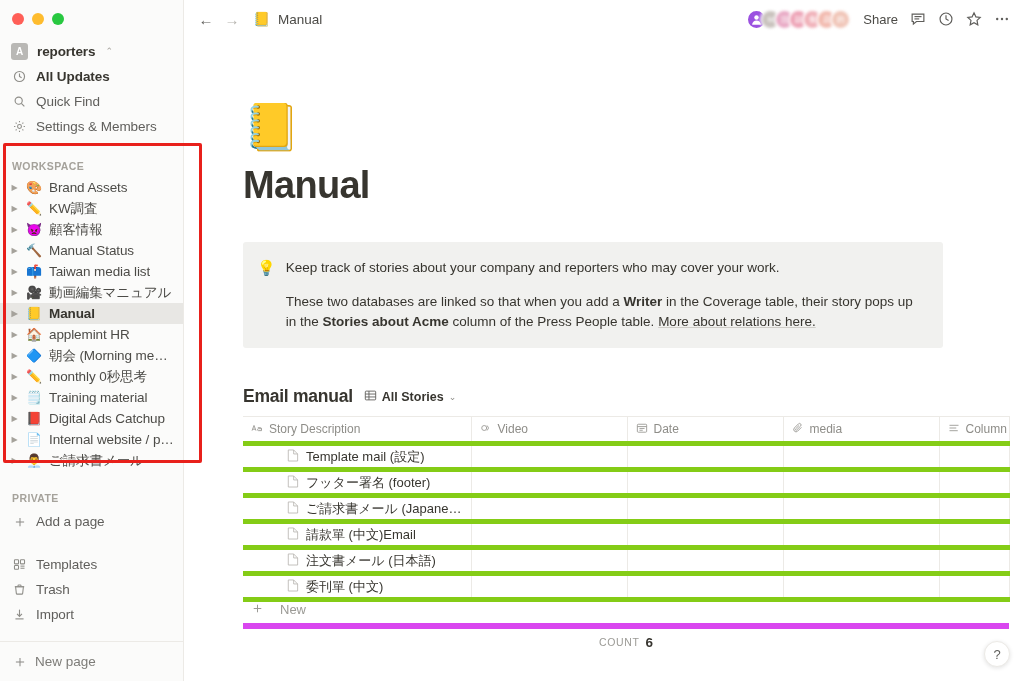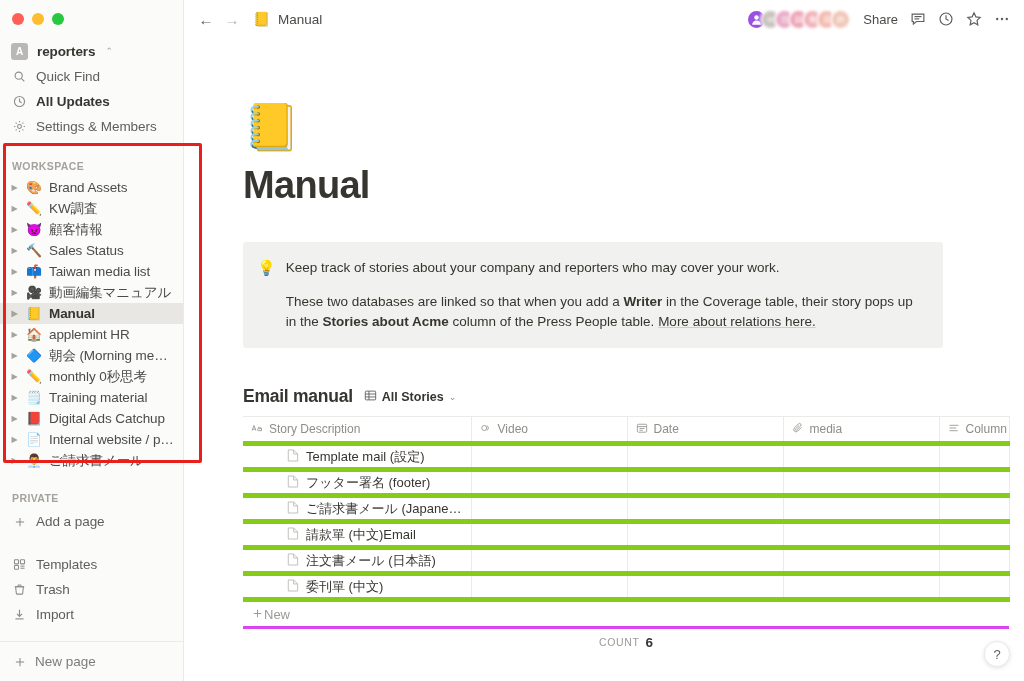--- a/index.html
+++ b/index.html
@@ -140,23 +140,23 @@
   }
   table.db th .hcell { display: flex; align-items: center; gap: 6px; }
   table.db td { height: 26px; padding: 0 8px; font-size: 13px; color: #37352f; }
   table.db tr td:first-child { }
   .cellrow { display: flex; align-items: center; gap: 6px; padding-left: 36px; }
   .cellrow .doc-ico { flex: 0 0 13px; font-size: 11px; line-height: 1; }
   .cellrow .ctext { overflow: hidden; white-space: nowrap; text-overflow: ellipsis; }
   col.c0 { width: 228px; } col.c1 { width: 156px; } col.c2 { width: 156px; }
   col.c3 { width: 156px; } col.c4 { width: 70px; }
 
-  .newrow { height: 27px; display: flex; align-items: center; gap: 1px;
+  .newrow { height: 27px; display: flex; align-items: flex-start; gap: 17px;
             font-size: 13px; color: #9b9a95; padding-left: 9px;
-            border-bottom: 3px solid #d946ef; width: 766px; cursor: pointer; }
+            border-bottom: 6px solid #d946ef; width: 766px; cursor: pointer; }
   .countrow { width: 766px; height: 26px; display: flex; align-items: center; justify-content: center; gap: 6px; }
   .count-lbl { font-size: 10.5px; letter-spacing: 0.6px; color: #9b9a95; }
   .count-val { font-size: 13.5px; font-weight: 700; color: #37352f; }
 
   .next-head { margin-top: 12px; font-size: 17.5px; font-weight: 700; color: #37352f; }
 
   #help {
     position: absolute; right: 14px; bottom: 14px;
     width: 26px; height: 26px; border-radius: 50%;
     background: #fff; border: 1px solid #eceae6;
@@ -175,42 +175,42 @@
     <div class="traffic">
       <span class="dot red"></span>
       <span class="dot yellow"></span>
       <span class="dot green"></span>
     </div>
 
     <div class="ws-head">
       <span class="ws-badge">A</span>
       <span class="ws-name">reporters</span>
       <span class="ws-caret">⌃<br></span>
+    </div>
+
+    <div class="nav-item bold">
+      <span class="nav-ico">
+        <svg width="13" height="13" viewBox="0 0 16 16" fill="none" stroke="currentColor" stroke-width="1.4">
+            <circle cx="8" cy="8" r="6.2"></circle>
+            <polyline points="8,4.3 8,8 10.6,9.6"></polyline>
+          </svg>
+      </span>
+      <span>All Updates</span>
     </div>
 
     <div class="nav-item">
       <span class="nav-ico">
         <svg width="13" height="13" viewBox="0 0 16 16" fill="none" stroke="currentColor" stroke-width="1.4">
             <circle cx="7" cy="7" r="4.4"></circle>
             <line x1="10.3" y1="10.3" x2="14" y2="14"></line>
           </svg>
       </span>
       <span>Quick Find</span>
     </div>
 
-    <div class="nav-item bold">
-      <span class="nav-ico">
-        <svg width="13" height="13" viewBox="0 0 16 16" fill="none" stroke="currentColor" stroke-width="1.4">
-            <circle cx="8" cy="8" r="6.2"></circle>
-            <polyline points="8,4.3 8,8 10.6,9.6"></polyline>
-          </svg>
-      </span>
-      <span>All Updates</span>
-    </div>
-
     <div class="nav-item">
       <span class="nav-ico">
         <svg width="13" height="13" viewBox="0 0 16 16" fill="none" stroke="currentColor" stroke-width="1.3">
             <circle cx="8" cy="8" r="2.4"></circle>
             <path d="M8 1.3v1.6M8 13.1v1.6M14.7 8h-1.6M2.9 8H1.3M12.7 3.3l-1.1 1.1M4.4 11.6l-1.1 1.1M12.7 12.7l-1.1-1.1M4.4 4.4L3.3 3.3"></path>
           </svg>
       </span>
       <span>Settings &amp; Members</span>
     </div>
 
@@ -228,21 +228,21 @@
           <span class="plabel">KW調査</span>
         </div>
         <div class="page-item">
           <span class="tri">▶</span>
           <span class="pemo">👿</span>
           <span class="plabel">顧客情報</span>
         </div>
         <div class="page-item">
           <span class="tri">▶</span>
           <span class="pemo">🔨</span>
-          <span class="plabel">Sales Status</span>
+          <span class="plabel">Manual Status</span>
         </div>
         <div class="page-item">
           <span class="tri">▶</span>
           <span class="pemo">📫</span>
           <span class="plabel">Taiwan media list</span>
         </div>
         <div class="page-item">
           <span class="tri">▶</span>
           <span class="pemo">🎥</span>
           <span class="plabel">動画編集マニュアル</span>

